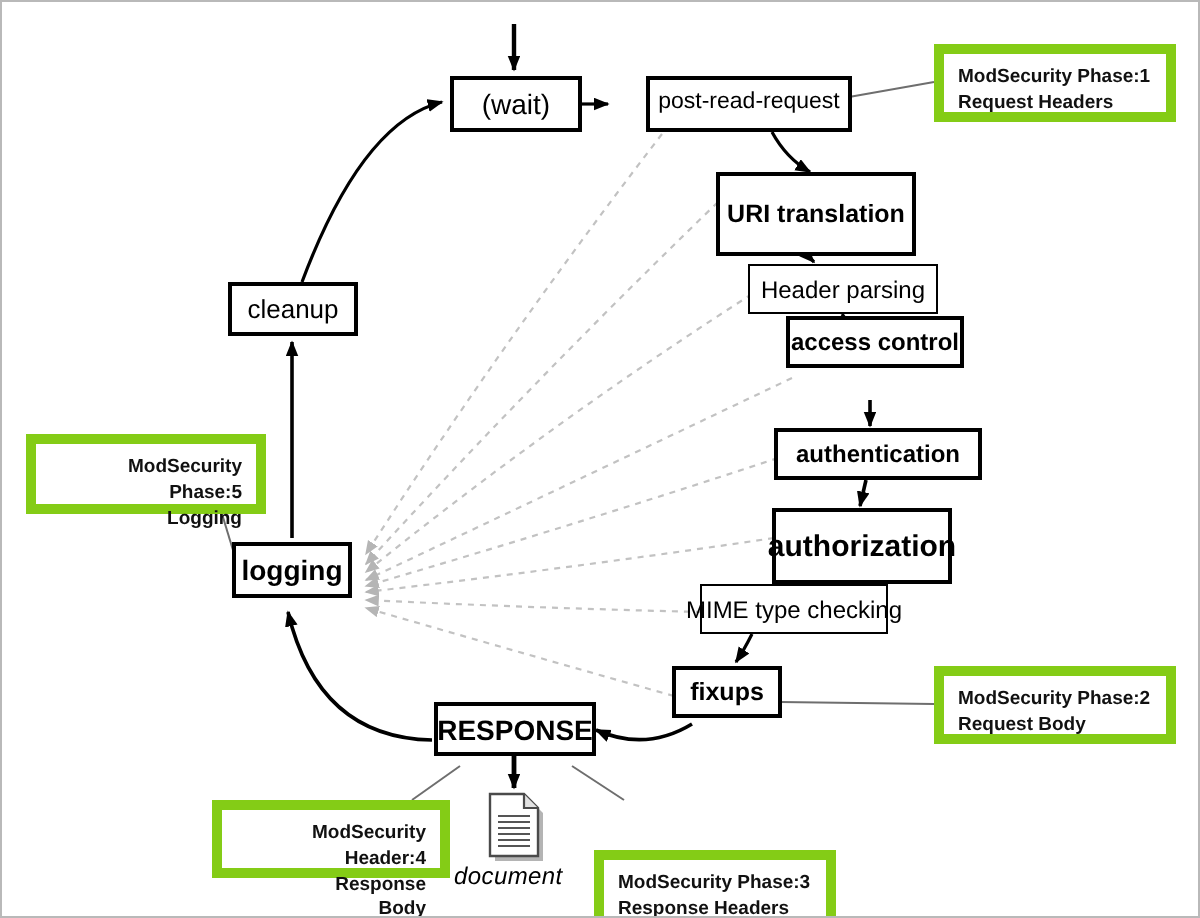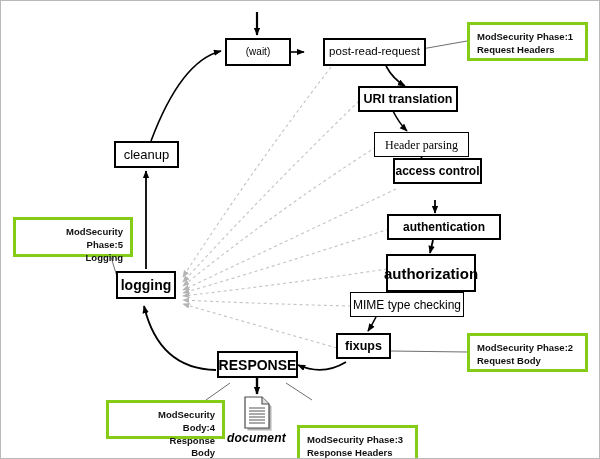--- a/index.html
+++ b/index.html
@@ -37,41 +37,41 @@
     white-space:nowrap;
     z-index:5;
   }
   .node.thick{ border-width:2px; }
   .node.bold{ font-weight:bold; }
   
   .note{
     position:absolute;
     box-sizing:border-box;
     background:#ffffff;
-    border:3px solid #84cc16;
+    border:5px solid #84cc16;
     font-size:9.5px;
     font-weight:bold;
     color:#111111;
     line-height:1.35;
     padding:6px 7px 5px 7px;
     z-index:5;
   }
   .note.right-align{ text-align:right;padding-left:44px; }
   .note .l2{ display:block; }
   
   #doc-icon{
     position:absolute;
     z-index:6;
     width:34px; height:40px;
   }
   #doc-label{
     position:absolute;
     z-index:6;
     font-style:italic;
-    font-weight:bold;
+    font-weight:normal;
     font-size:12px;
     color:#000;
     letter-spacing:.2px;
   }
 </style>
 </head>
 <body>
 
 <div id="canvas">
 
@@ -130,49 +130,49 @@
   <svg class="layer" viewBox="0 0 600 459">
     <g stroke="#6e6e6e" stroke-width="1" fill="none">
       <path d="M398,52 L466,40"></path>
       <path d="M389,350 L466,351"></path>
       <path d="M285,382 L311,399"></path>
       <path d="M229,382 L205,399"></path>
       <path d="M117,279 L110,256"></path>
     </g>
   </svg>
 
-  <div class="node thick" style="left:224px; top:37px; width:66px; height:28px; font-size:10px;">
+  <div class="node thick" style="left:224px; top:37px; width:66px; height:28px; font-size:14px;">
     <span>(wait)</span>
   </div>
 
   <div class="node thick" style="left:305px; top:37px; width:103px; height:28px; font-size:11.5px;margin-left:17px;">
     <span>post-read-request</span>
   </div>
 
-  <div class="node thick bold" style="left:357px; top:85px; width:100px; height:26px; font-size:12.5px;">
+  <div class="node thick bold" style="left:357px; top:85px; width:100px; height:42px; font-size:12.5px;">
     <span>URI translation</span>
   </div>
 
-  <div class="node" style="left:373px; top:131px; width:95px; height:25px; font-size:12px;font-family:Liberation Serif, serif;">
+  <div class="node" style="left:373px; top:131px; width:95px; height:25px; font-size:12px;">
     <span>Header parsing</span>
   </div>
 
   <div class="node thick bold" style="left:392px; top:157px; width:89px; height:26px; font-size:12px;">
     <span>access control</span>
   </div>
 
-  <div class="node thick bold" style="left:386px; top:213px; width:114px; height:26px; font-size:12px;">
+  <div class="node thick bold" style="left:386px; top:213px; width:104px; height:26px; font-size:12px;">
     <span>authentication</span>
   </div>
 
   <div class="node thick bold" style="left:385px; top:253px; width:90px; height:38px; font-size:15px;">
     <span>authorization</span>
   </div>
 
-  <div class="node" style="left:349px; top:291px; width:114px; height:25px; font-size:12px;">
+  <div class="node" style="left:349px; top:291px; width:94px; height:25px; font-size:12px;">
     <span>MIME type checking</span>
   </div>
 
   <div class="node thick bold" style="left:335px; top:332px; width:55px; height:26px; font-size:12.5px;">
     <span>fixups</span>
   </div>
 
   <div class="node thick bold" style="left:216px; top:350px; width:81px; height:27px; font-size:14px;">
     <span>RESPONSE</span>
   </div>
@@ -194,21 +194,21 @@
     <span>ModSecurity Phase:2</span>
     <span class="l2">Request Body</span>
   </div>
 
   <div class="note" style="left:296px; top:399px; width:121px; height:39px;margin-top:25px;">
     <span>ModSecurity Phase:3</span>
     <span class="l2">Response Headers</span>
   </div>
 
   <div class="note right-align" style="left:105px; top:399px; width:119px; height:39px;">
-    <span>ModSecurity Body:4</span>
+    <span>ModSecurity Header:4</span>
     <span class="l2">Response Body</span>
   </div>
 
   <div class="note right-align" style="left:12px; top:216px; width:120px; height:40px;">
     <span>ModSecurity Phase:5</span>
     <span class="l2">Logging</span>
   </div>
 
   <svg id="doc-icon" viewBox="0 0 34 40" style="left: 239px; top: 392px;">
     <path d="M5,4 L22,4 L29,11 L29,35 L5,35 Z" fill="#b4b4b4" transform="translate(2.5,2.5)"></path>

